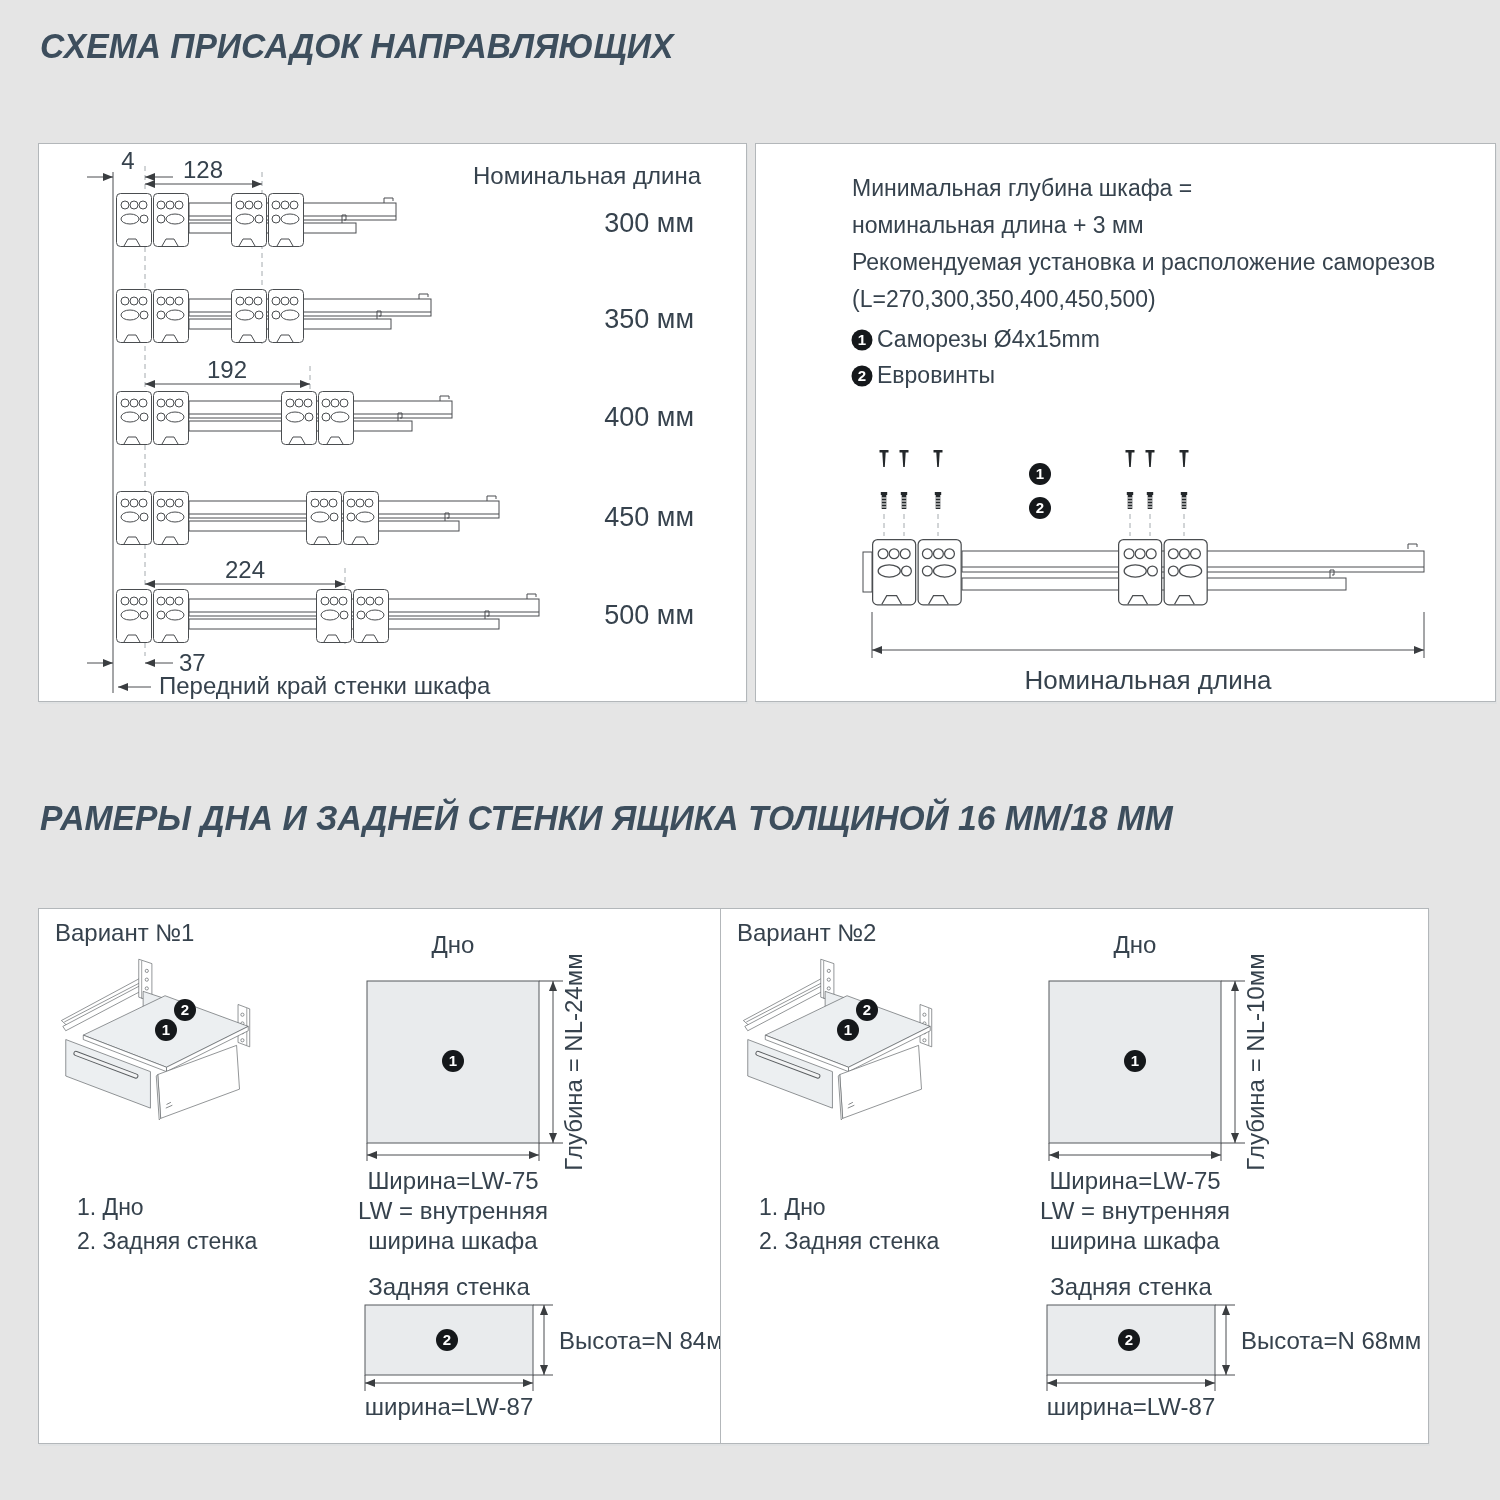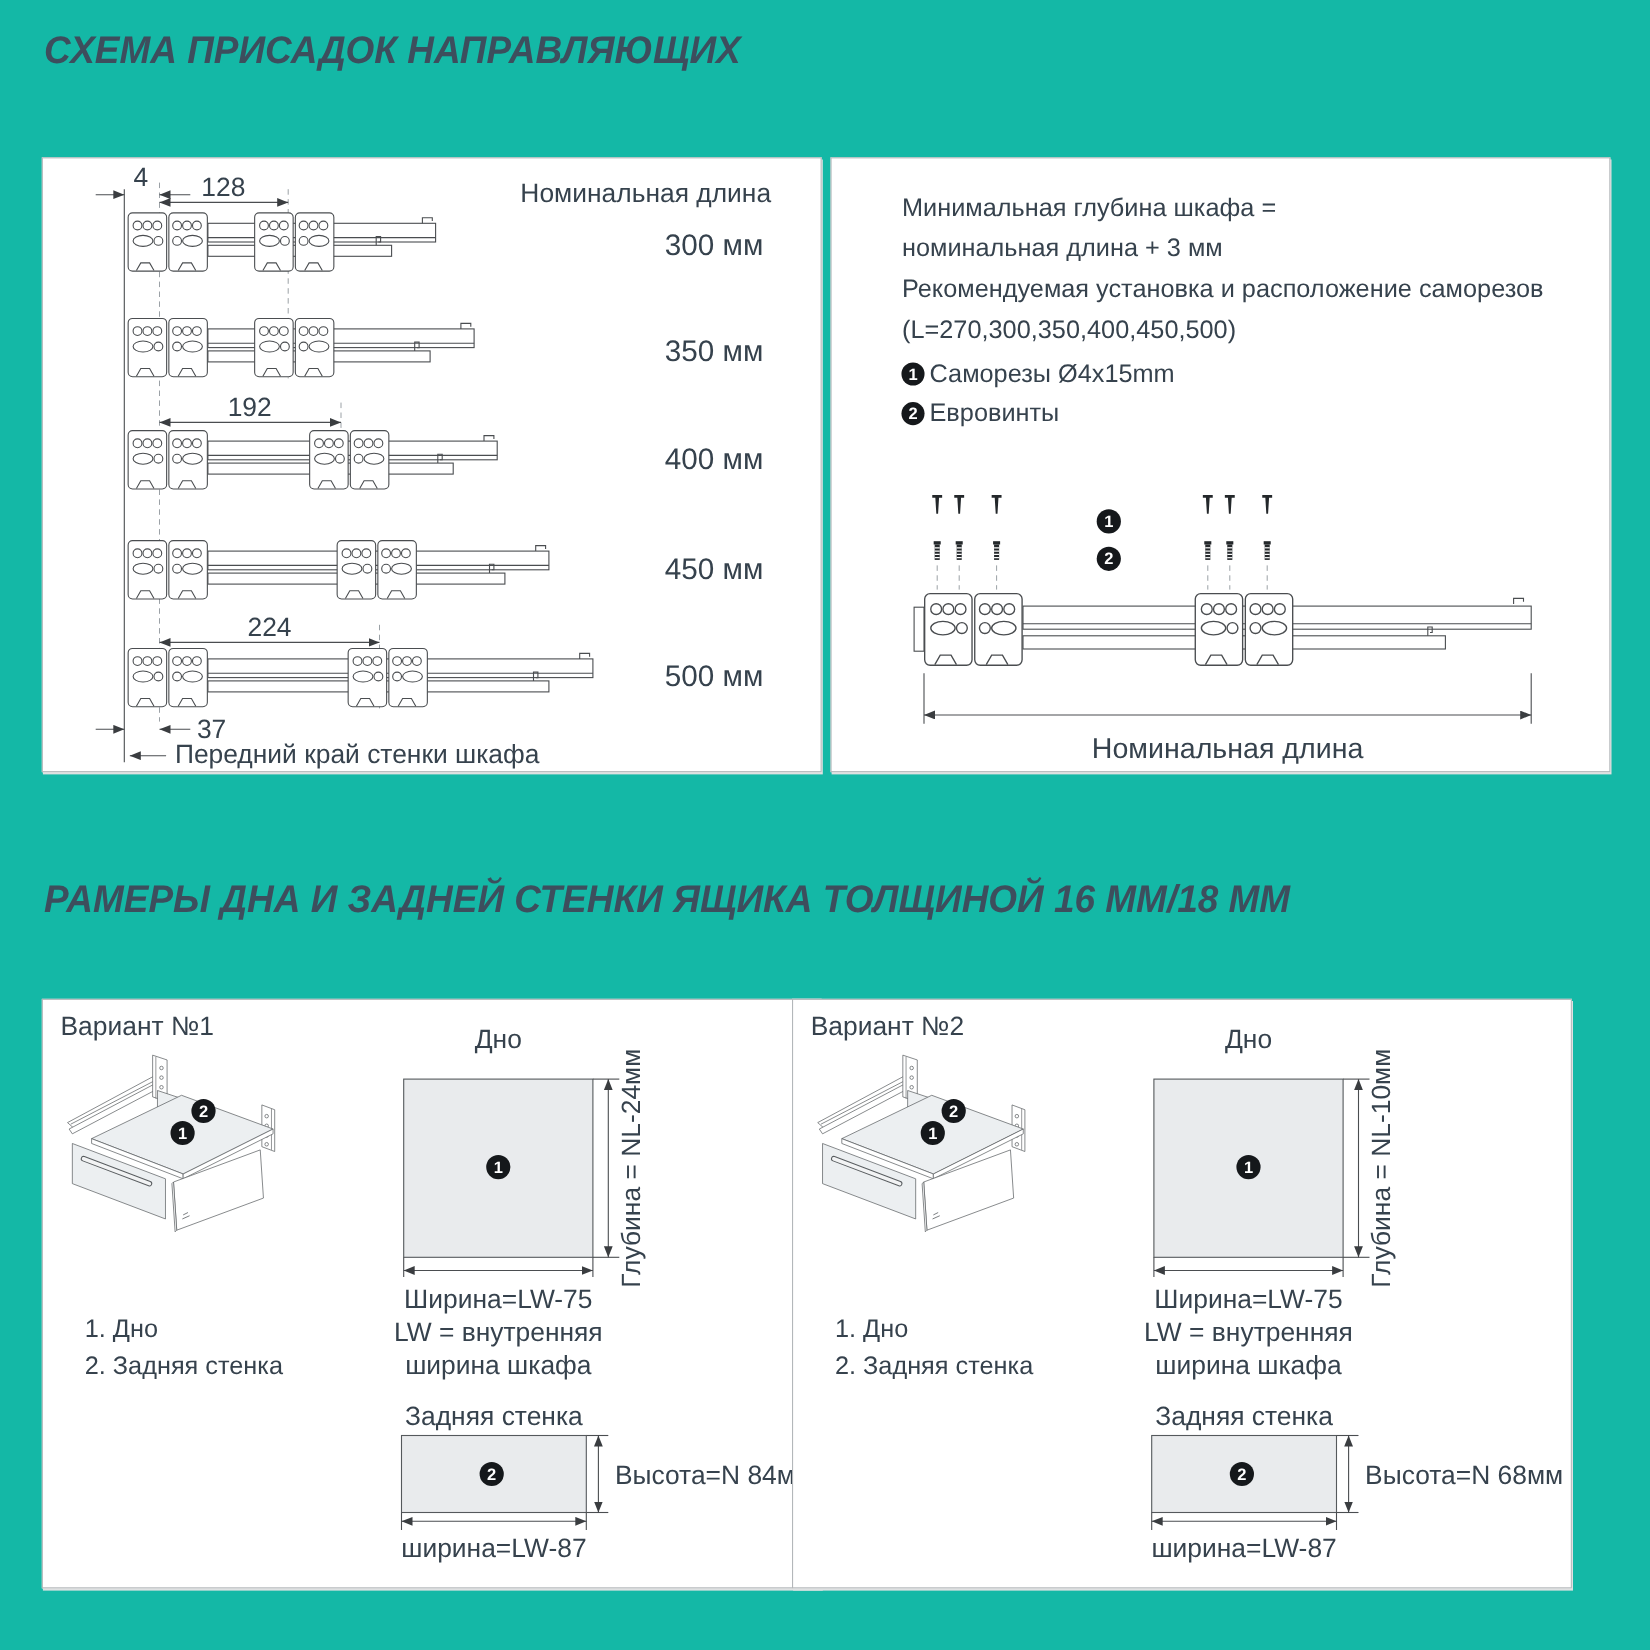--- a/index.html
+++ b/index.html
@@ -1,24 +1,24 @@
 <!DOCTYPE html>
 <html><head>
 <meta charset="utf-8">
 <style>
   html,body{margin:0;padding:0;background:#fff;}
-  .page{position:relative;width:1500px;height:1500px;background:#14b8a6;overflow:hidden;
+  .page{position:relative;width:1500px;height:1500px;background:#e5e5e5;overflow:hidden;
         font-family:"Liberation Sans", sans-serif;color:#36424d;}
   .main-title{position:absolute;left:40px;margin:0;font-size:35px;font-weight:600;
         font-style:italic;color:#3d4e5d;letter-spacing:0px;transform:scaleX(.96);transform-origin:left;}
   #title-top{top:26px;}
   #title-middle{top:798px;}
   .panel{position:absolute;background:#fff;border:1px solid #b3b7ba;box-shadow:1px 2px 0 #dfe1e2;}
   #panel-guide{left:38px;top:143px;width:707px;height:557px;}
-  #panel-install{left:755px;top:143px;width:707px;height:557px;}
+  #panel-install{left:755px;top:143px;width:707px;height:557px;padding-left:32px;}
   #panel-variant1{left:38px;top:908px;width:707px;height:534px;text-align:right;}
   #panel-variant2{left:720px;top:908px;width:707px;height:534px;}
   svg{display:block;}
   svg text{font-family:"Liberation Sans", sans-serif;fill:#36424d;}
   .dline{stroke:#4a4d50;stroke-width:1;fill:none;}
   .dashed{stroke:#9aa0a5;stroke-width:0.9;fill:none;stroke-dasharray:5,4;}
   .dimtxt{font-size:24px;}
   .rowlbl{font-size:27px;}
   .body23{font-size:23px;}
   .badge{fill:#15181b;}

